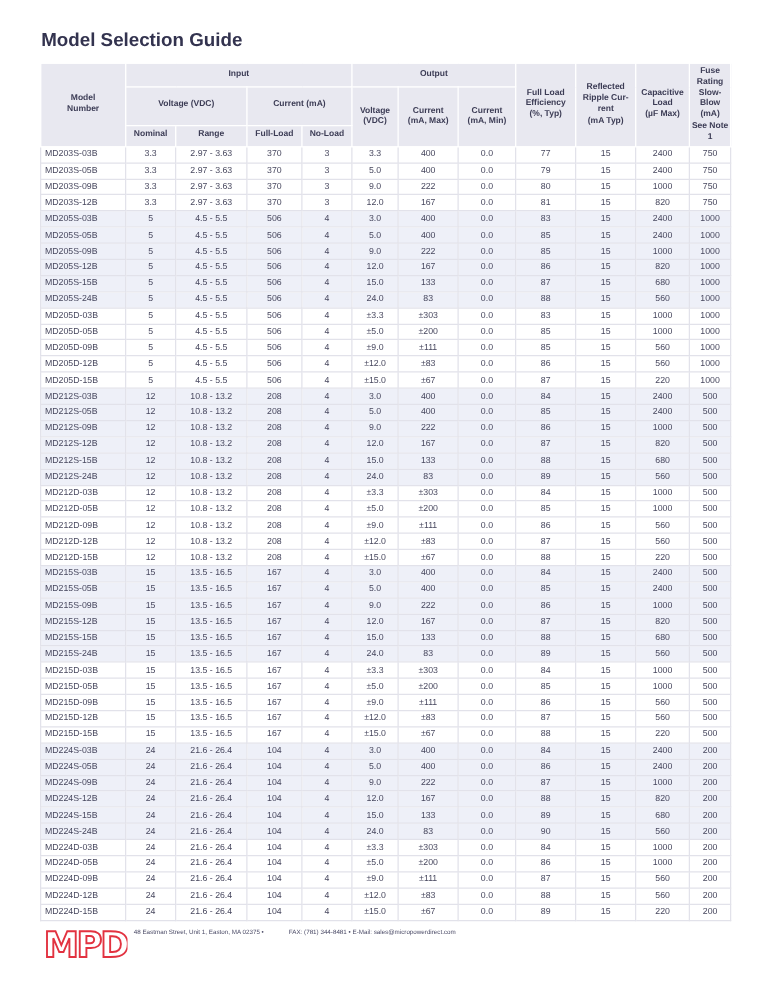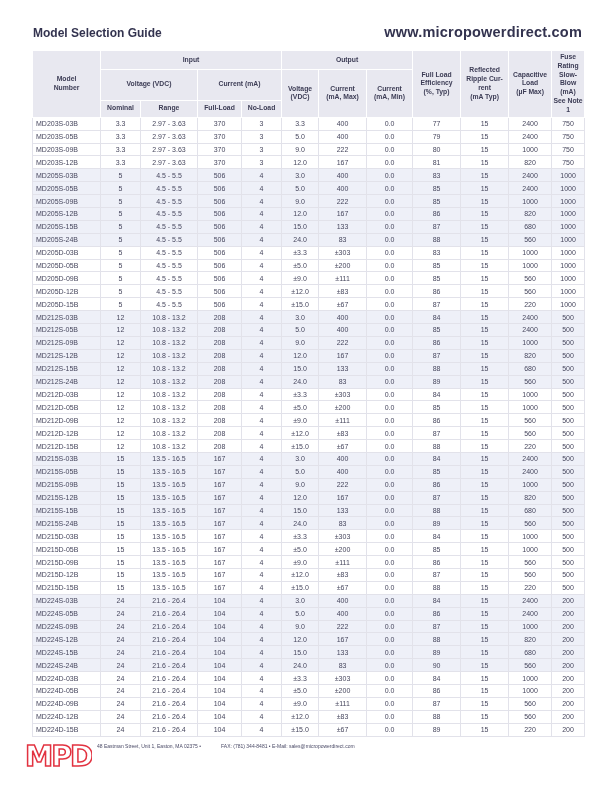--- a/index.html
+++ b/index.html
@@ -5,52 +5,51 @@
   :root{
     --navy:#33334f; --accent:#e23240; --header-bg:#e8e8f0;
     --shade:#eef0f8; --border:#e2e2ea; --text:#47475e;
   }
   html,body{margin:0;padding:0;background:#ffffff;}
   body{font-family:"Liberation Sans",sans-serif;color:var(--text);}
   .page{position:relative;width:612px;height:792px;background:#fff;overflow:hidden;}
 
   .header-bar{position:absolute;left:33px;right:30px;top:24px;display:flex;
     justify-content:space-between;align-items:flex-end;}
-  .title{font-size:12px;font-weight:bold;color:var(--navy);}
+  .title{font-size:15px;font-weight:bold;color:var(--navy);}
   .site{font-size:14.5px;font-weight:bold;color:var(--navy);letter-spacing:.2px;text-decoration:none;}
 
   .table-wrap{position:absolute;left:32px;top:50px;width:548px;}
   table{border-collapse:collapse;table-layout:fixed;width:548px;}
   thead th{background:var(--header-bg);border:1px solid #ffffff;font-size:6.8px;
     font-weight:bold;color:#3c3c55;white-space:pre-line;line-height:1.3;
     padding:2px 1px;vertical-align:middle;text-align:center;}
   thead tr.h1 th{height:14px;}
   thead tr.h2 th{height:12px;}
   thead tr.h3 th{height:12px;}
   tbody td{border:1px solid var(--border);font-size:7px;color:var(--text);
     text-align:center;height:11.9px;line-height:1;padding:0;vertical-align:middle;
     white-space:nowrap;overflow:hidden;}
   tbody td.model-col{text-align:left;padding-left:3px;}
   tbody tr.shaded td{background:var(--shade);}
 
-  .footer{position:absolute;left:24px;top:740px;display:flex;align-items:flex-start;gap:5px;}
+  .footer{position:absolute;left:34px;top:740px;display:flex;align-items:flex-start;gap:5px;}
   .logo-svg{width:68px;height:31px;flex:0 0 auto;}
   .footer-text{display:flex;flex-direction:column;padding-top:1px;}
   .company{font-size:17px;font-weight:bold;color:#3a3a56;line-height:1.05;letter-spacing:-0.2px;}
   .addr-line{font-size:5px;color:#4a4a66;margin-top:2px;display:flex;gap:20px;white-space:nowrap;}
   .addr-line a{color:#4a4a66;text-decoration:none;}
 </style>
 </head>
 <body>
 
 <div class="page">
 
   <div class="header-bar">
     <div class="title">Model Selection Guide</div>
-    <a class="site" href="#">www.micropowerdirect.com</a>
   </div>
 
   <div class="table-wrap">
     <table>
       <colgroup>
         <col style="width:68px">
           <col style="width:40px">
           <col style="width:57px">
         <col style="width:44px">
           <col style="width:40px">

